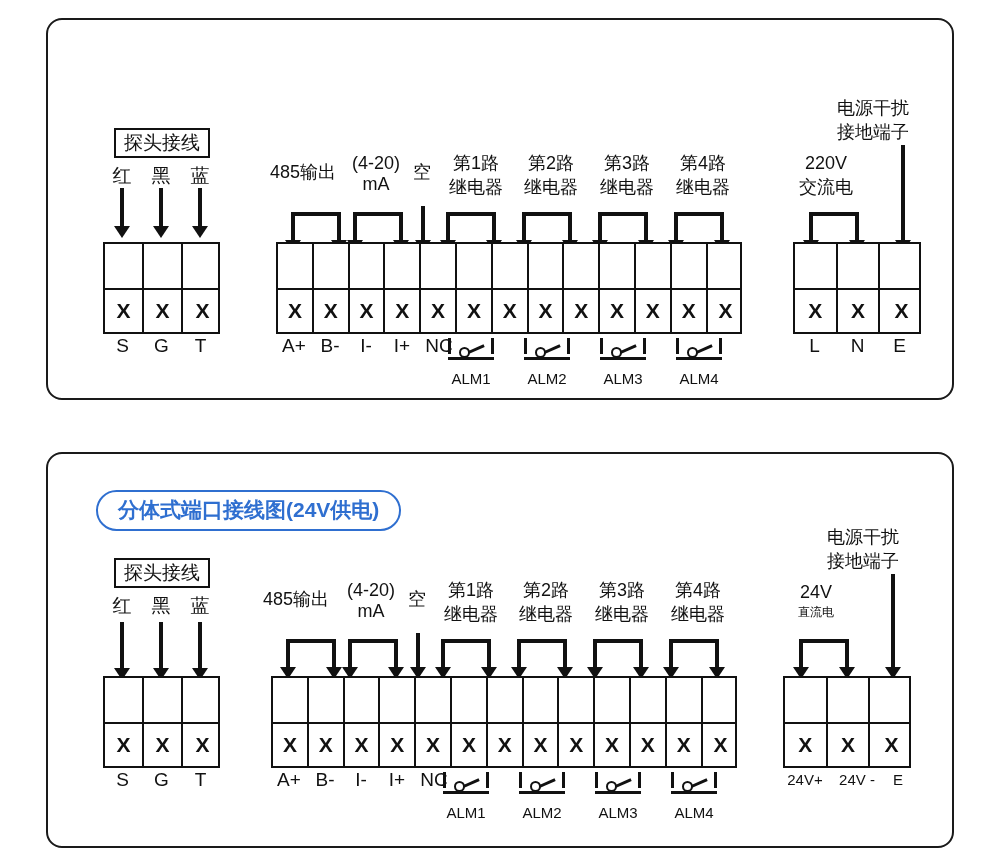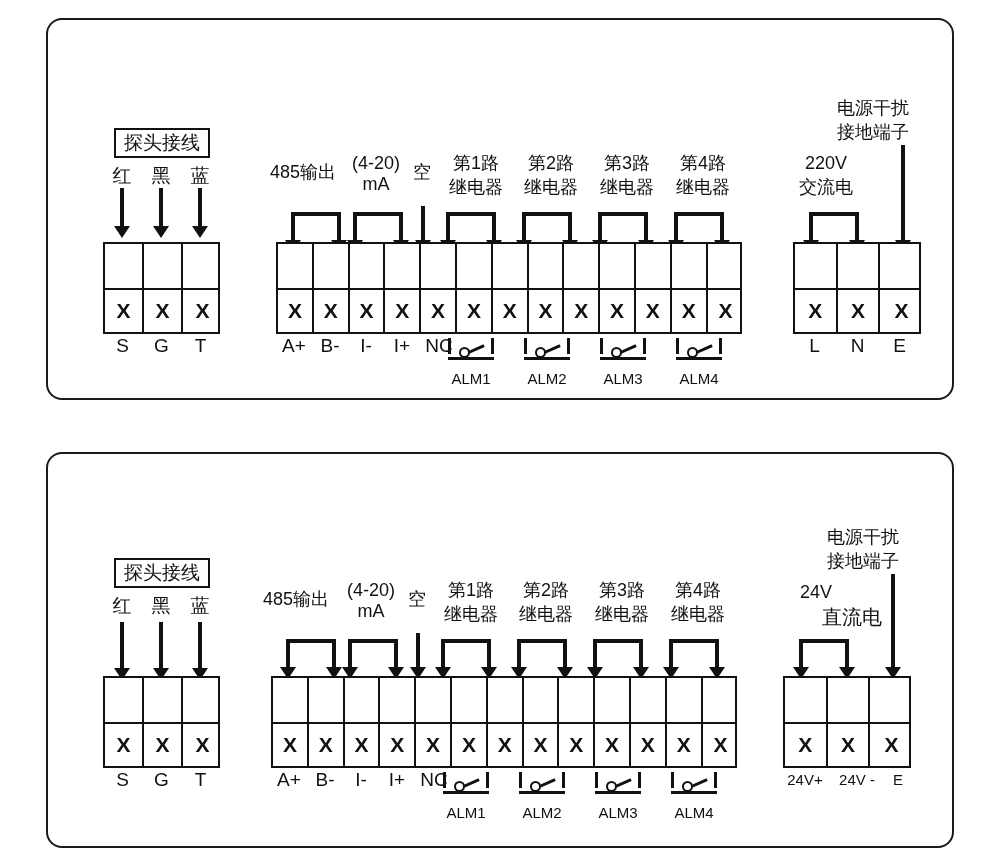--- a/index.html
+++ b/index.html
@@ -287,20 +287,21 @@
     </div>
   </div>
 
   <div class="lbl c" style="left:745px;top:315px;width:43px;font-size:19px;">L</div>
   <div class="lbl c" style="left:788px;top:315px;width:43px;font-size:19px;">N</div>
   <div class="lbl c" style="left:830px;top:315px;width:43px;font-size:19px;">E</div>
 </div>
 
 <div class="panel" id="panel-2">
 
+  <div class="title-pill" style="top:36px;">分体式端口接线图(24V供电)</div>
 
   <div class="lbl boxed" style="left:66px;top:104px;">探头接线</div>
 
   <div class="lbl c" style="left:58px;top:141px;width:32px;font-size:19px;">红</div>
   <div class="lbl c" style="left:97px;top:141px;width:32px;font-size:19px;">黑</div>
   <div class="lbl c" style="left:136px;top:141px;width:32px;font-size:19px;">蓝</div>
 
   <div class="arrow" style="left:74px;top:168px;">
       <div class="shaft" style="height:46px;"></div>
       <div class="head" style="top:46px;"></div>
@@ -480,21 +481,21 @@
 
   <div class="lbl c" style="left:386px;top:350px;width:64px;font-size:15px;">ALM1</div>
   <div class="lbl c" style="left:462px;top:350px;width:64px;font-size:15px;">ALM2</div>
   <div class="lbl c" style="left:538px;top:350px;width:64px;font-size:15px;">ALM3</div>
   <div class="lbl c" style="left:614px;top:350px;width:64px;font-size:15px;">ALM4</div>
 
   <div class="lbl c" style="left:750px;top:73px;width:130px;font-size:18px;">电源干扰</div>
   <div class="lbl c" style="left:750px;top:97px;width:130px;font-size:18px;">接地端子</div>
 
   <div class="lbl c" style="left:732px;top:128px;width:72px;font-size:18px;">24V</div>
-  <div class="lbl c" style="left:768px;top:152px;width:72px;font-size:20px;">直流电</div>
+  <div class="lbl c" style="left:732px;top:152px;width:72px;font-size:12px;font-family:Liberation Mono, monospace;">直流电</div>
 
   <div class="bridge" style="left:751px;top:185px;width:46px;"></div>
   <div class="arrow" style="left:753px;top:185px;">
       <div class="shaft" style="height:28px;"></div>
       <div class="head" style="top:28px;"></div>
     </div>
   <div class="arrow" style="left:799px;top:185px;">
       <div class="shaft" style="height:28px;"></div>
       <div class="head" style="top:28px;"></div>
     </div>

